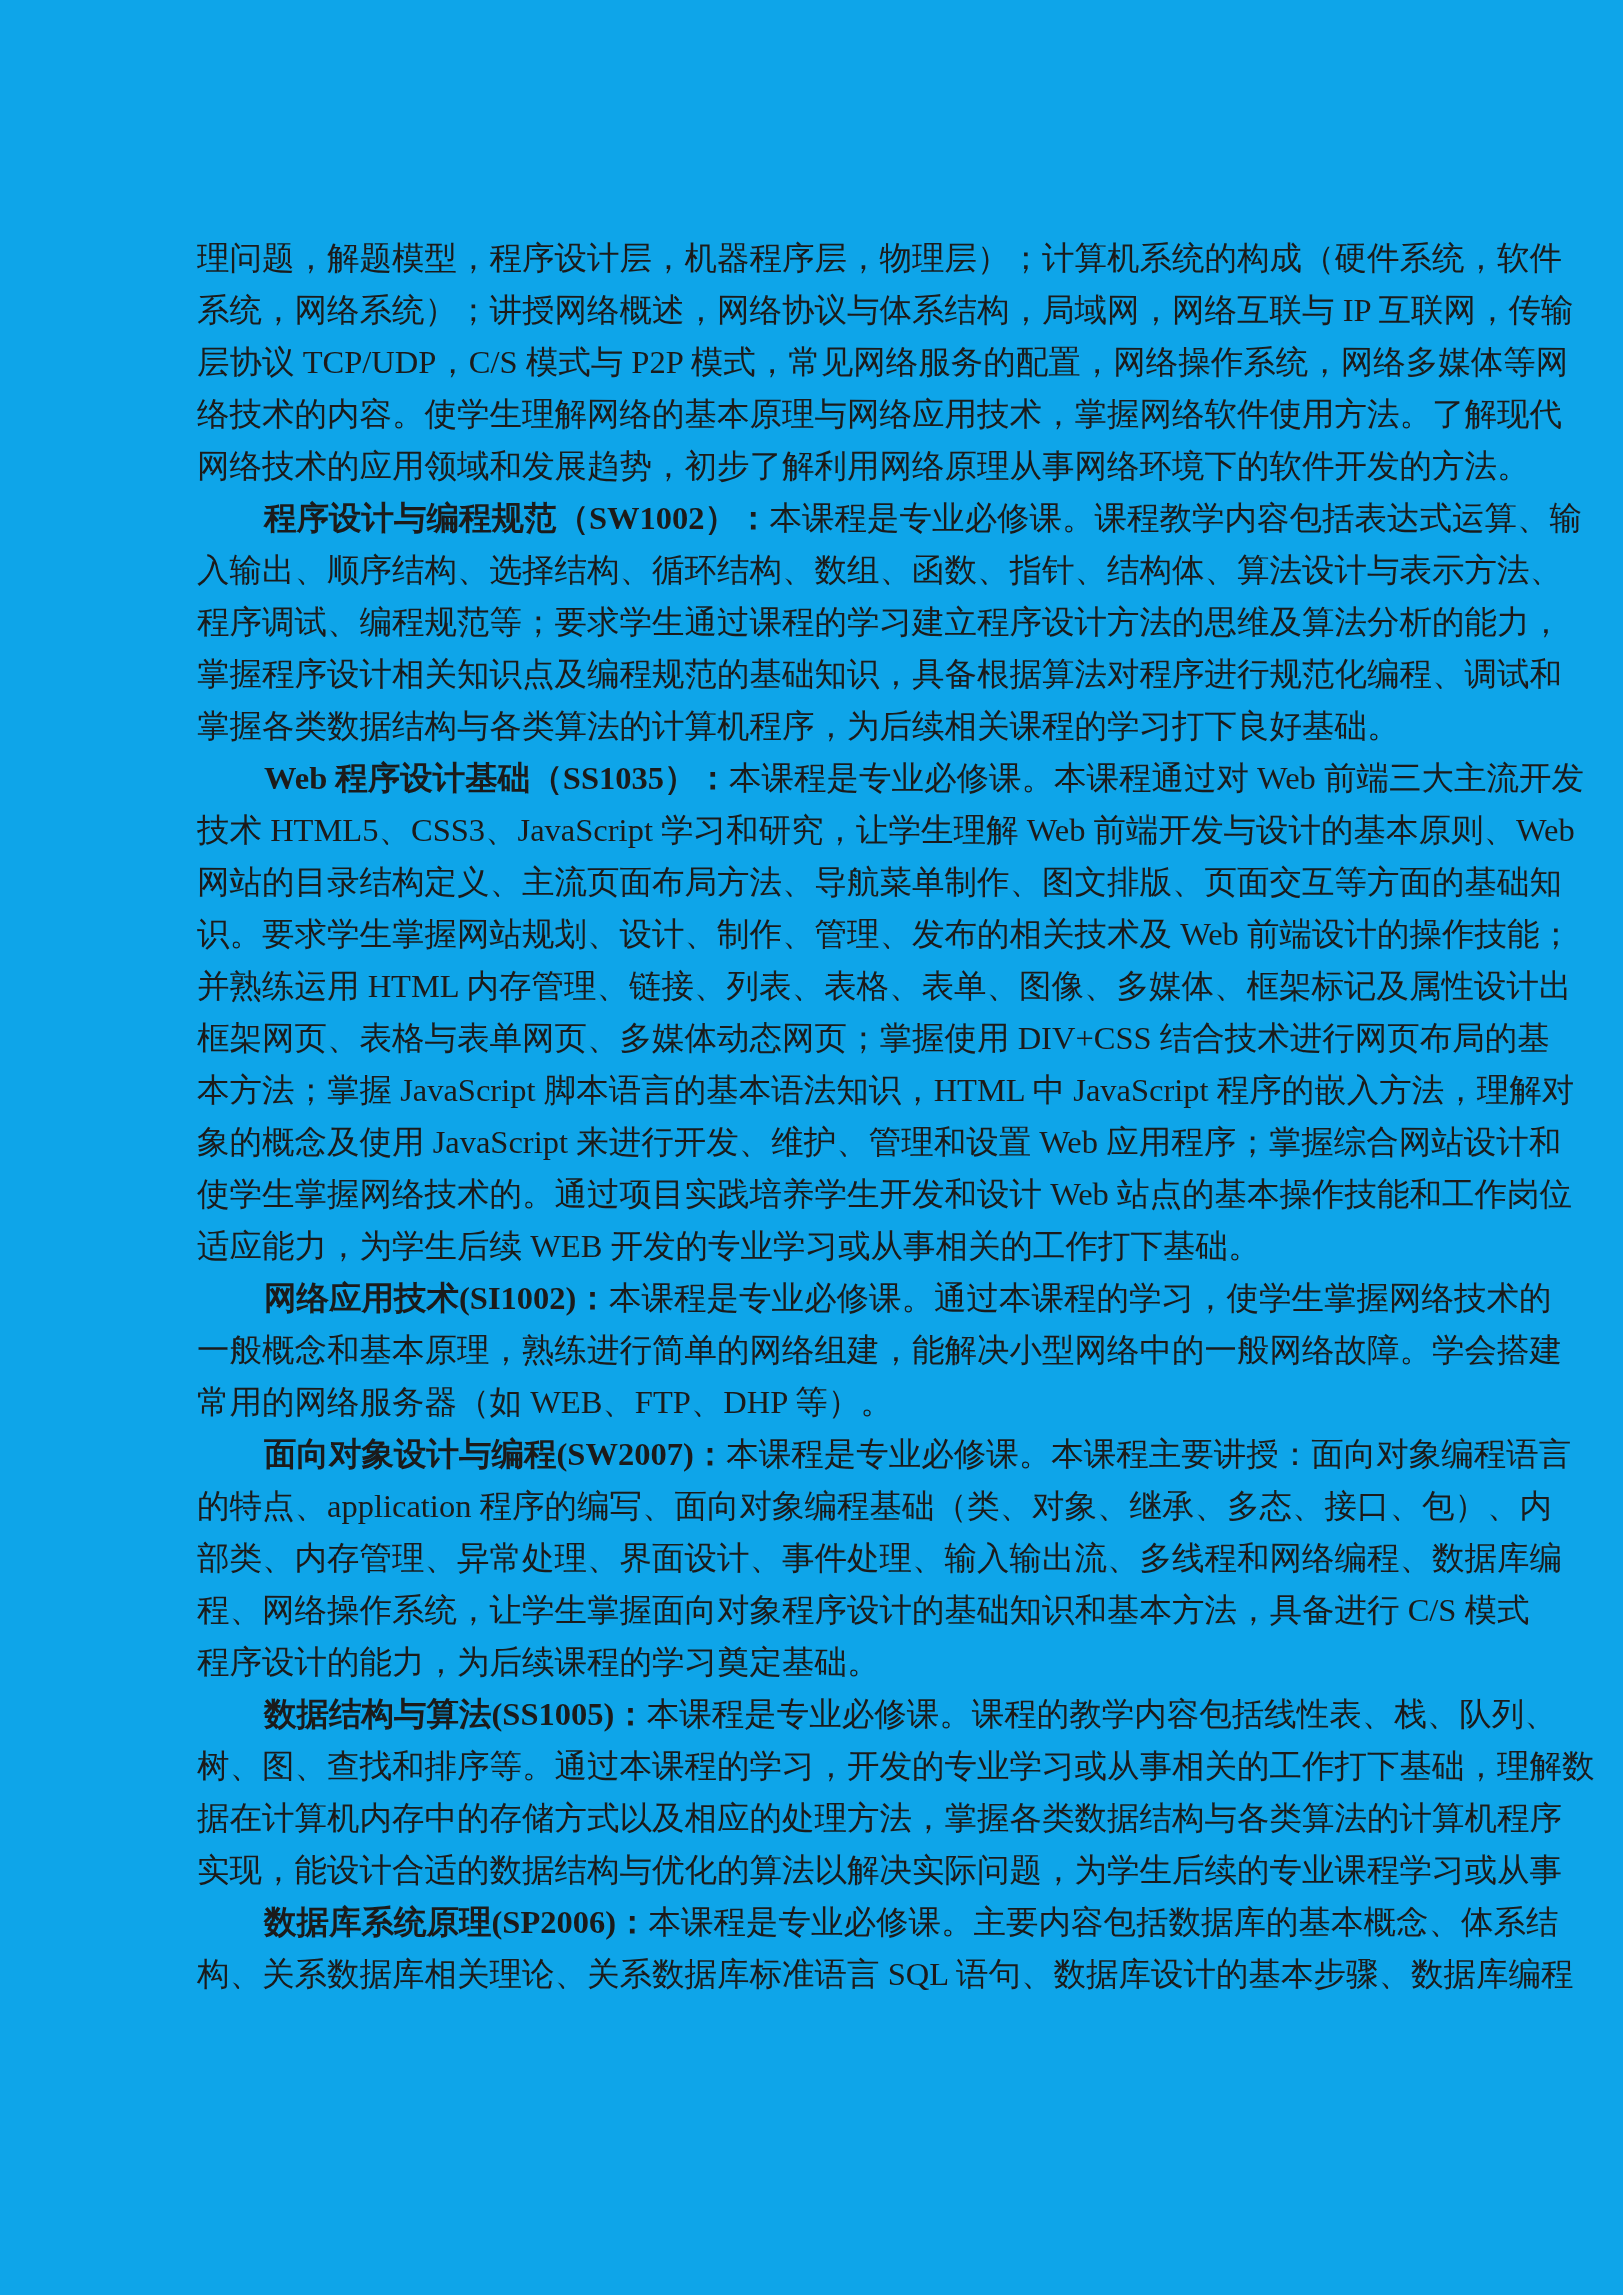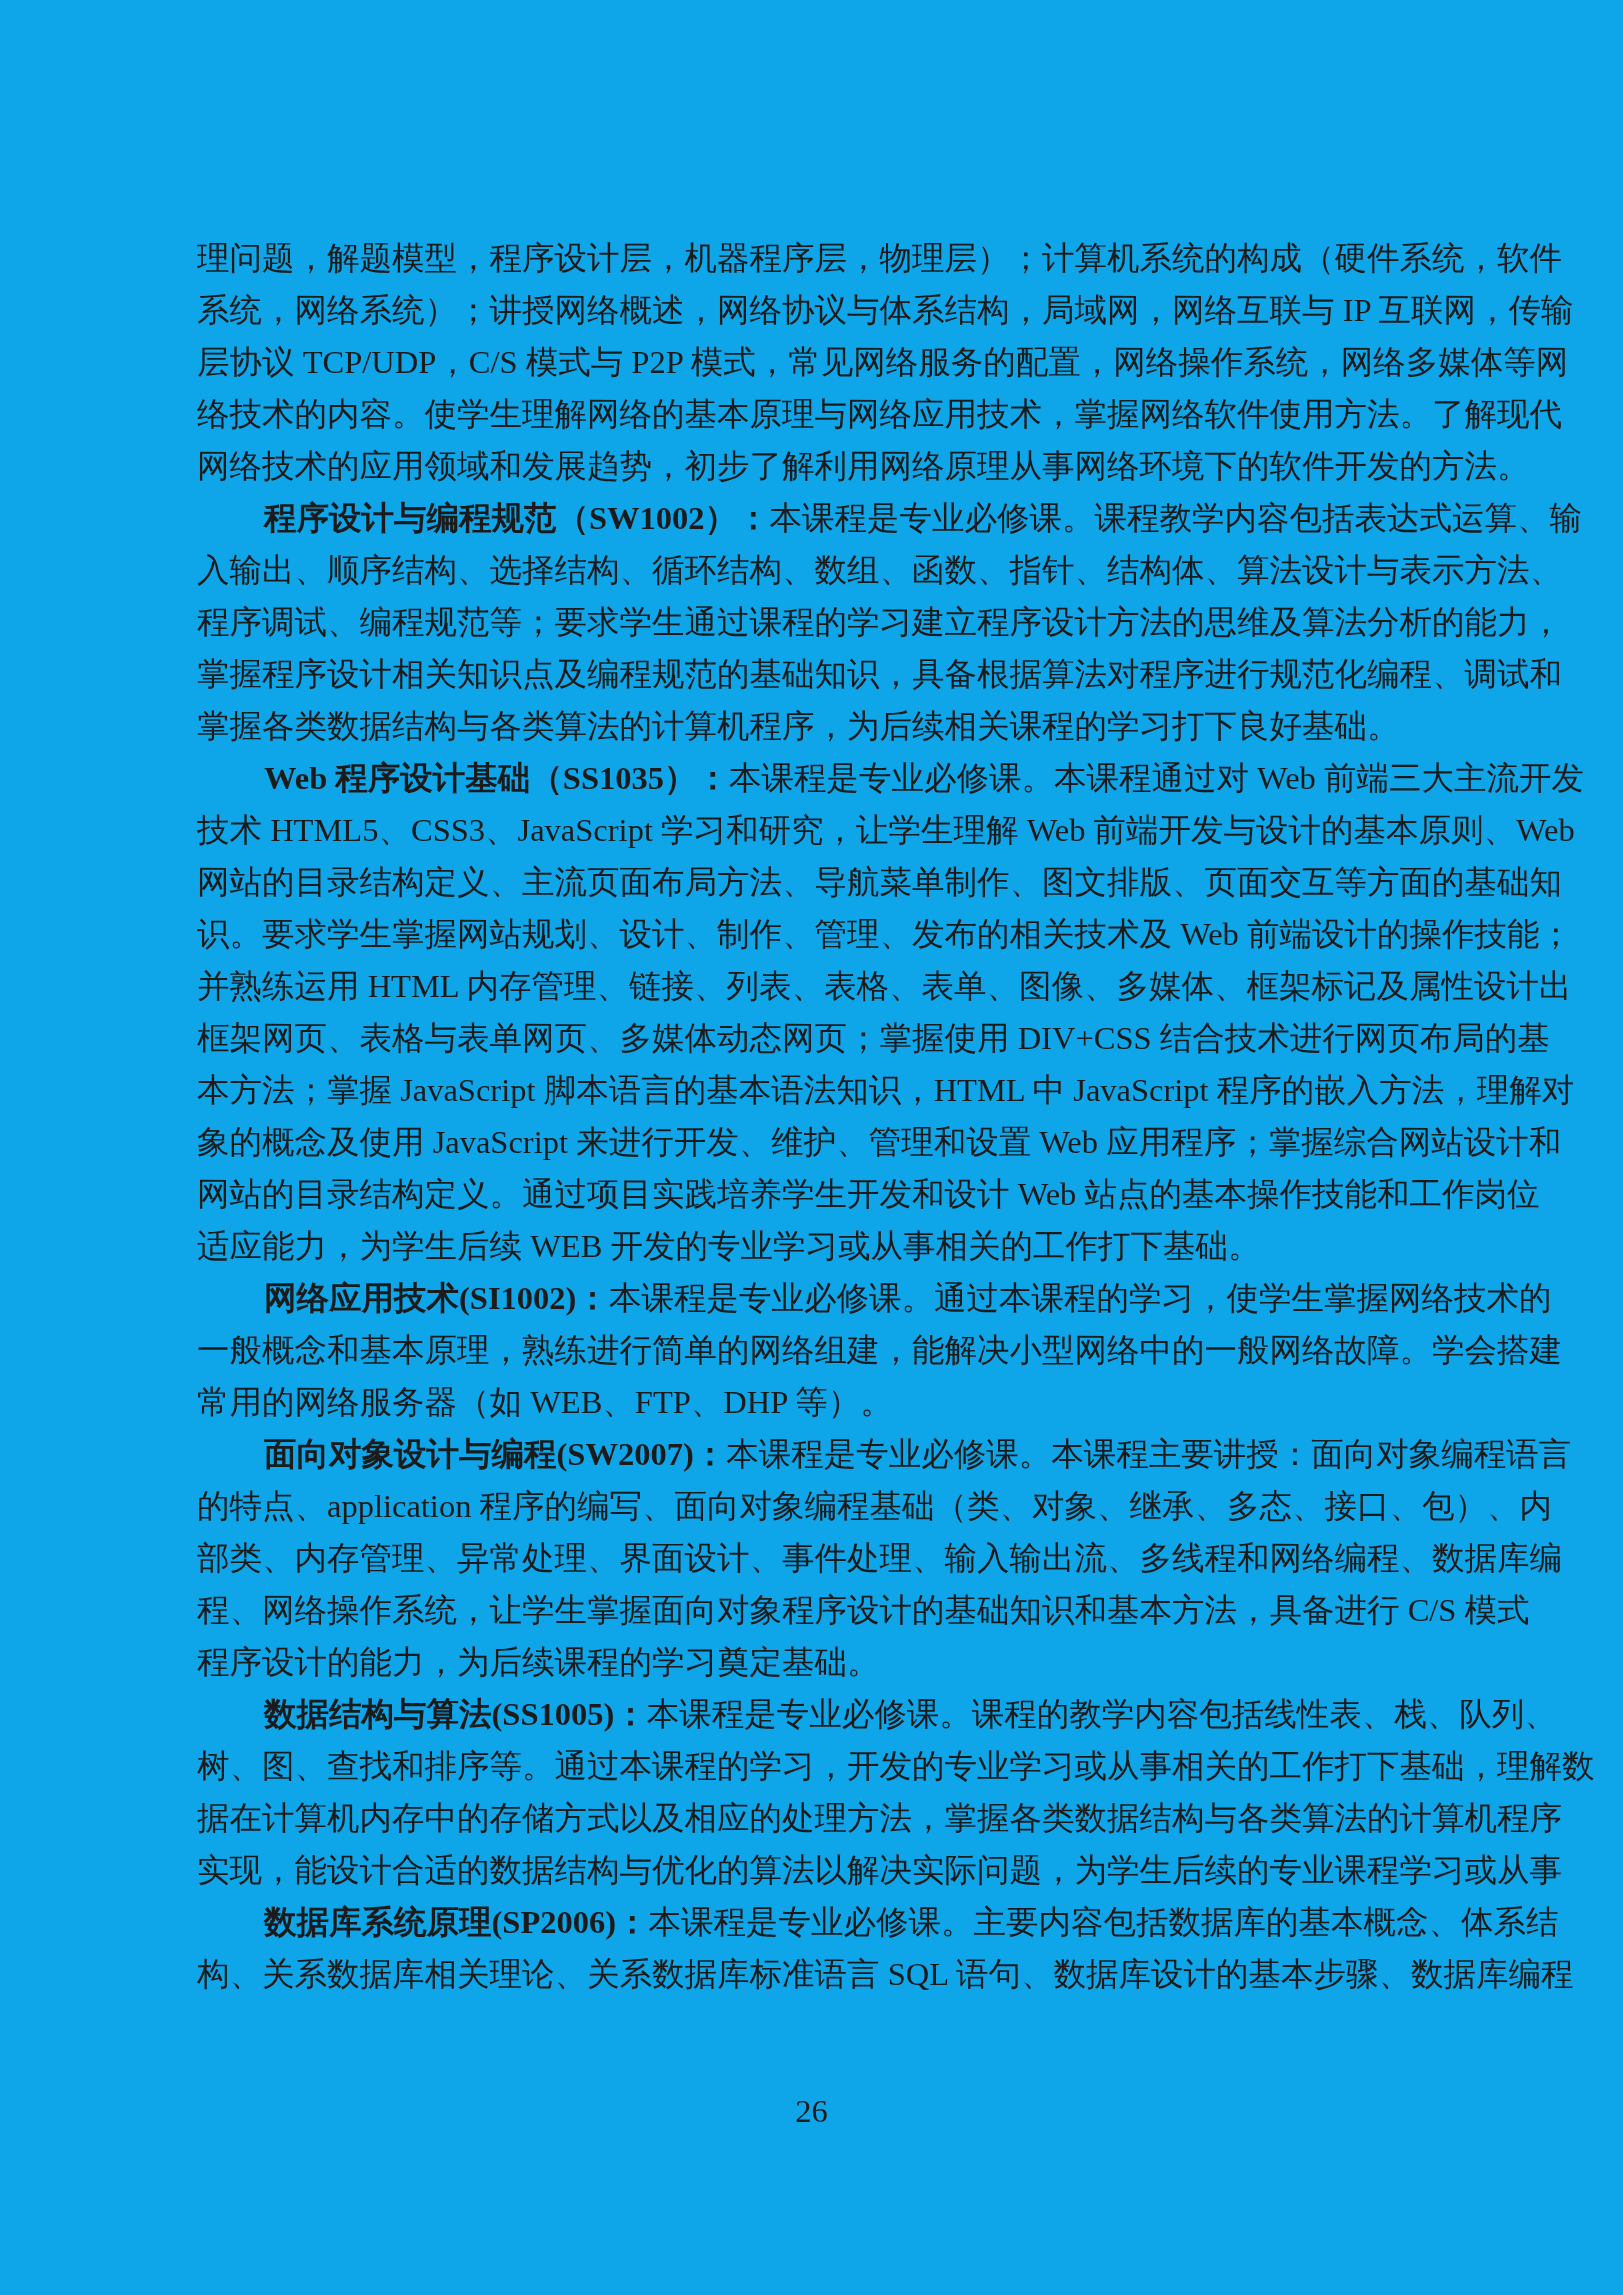--- a/index.html
+++ b/index.html
@@ -66,32 +66,31 @@
       <div class="line"><span>掌握程序设计相关知识点及编程规范的基础知识，具备根据算法对程序进行规范化编程、调试和</span></div>
       <div class="line flush"><span>掌握各类数据结构与各类算法的计算机程序，为后续相关课程的学习打下良好基础。</span></div>
       <div class="line indent"><span class="heading">Web 程序设计基础（SS1035）：</span><span>本课程是专业必修课。本课程通过对 Web 前端三大主流开发</span></div>
       <div class="line"><span>技术 HTML5、CSS3、JavaScript 学习和研究，让学生理解 Web 前端开发与设计的基本原则、Web</span></div>
       <div class="line"><span>网站的目录结构定义、主流页面布局方法、导航菜单制作、图文排版、页面交互等方面的基础知</span></div>
       <div class="line"><span>识。要求学生掌握网站规划、设计、制作、管理、发布的相关技术及 Web 前端设计的操作技能；</span></div>
       <div class="line"><span>并熟练运用 HTML 内存管理、链接、列表、表格、表单、图像、多媒体、框架标记及属性设计出</span></div>
       <div class="line"><span>框架网页、表格与表单网页、多媒体动态网页；掌握使用 DIV+CSS 结合技术进行网页布局的基</span></div>
       <div class="line"><span>本方法；掌握 JavaScript 脚本语言的基本语法知识，HTML 中 JavaScript 程序的嵌入方法，理解对</span></div>
       <div class="line"><span>象的概念及使用 JavaScript 来进行开发、维护、管理和设置 Web 应用程序；掌握综合网站设计和</span></div>
-      <div class="line"><span>网站的目录结构定义。通过项目实践培养学生开发和设计 Web 站点的基本操作技能和工作岗位</span></div>
+      <div class="line"><span>使学生掌握网络技术的。通过项目实践培养学生开发和设计 Web 站点的基本操作技能和工作岗位</span></div>
       <div class="line flush"><span>适应能力，为学生后续 WEB 开发的专业学习或从事相关的工作打下基础。</span></div>
       <div class="line indent"><span class="heading">网络应用技术(SI1002)：</span><span>本课程是专业必修课。通过本课程的学习，使学生掌握网络技术的</span></div>
       <div class="line"><span>一般概念和基本原理，熟练进行简单的网络组建，能解决小型网络中的一般网络故障。学会搭建</span></div>
       <div class="line flush"><span>常用的网络服务器（如 WEB、FTP、DHP 等）。</span></div>
       <div class="line indent"><span class="heading">面向对象设计与编程(SW2007)：</span><span>本课程是专业必修课。本课程主要讲授：面向对象编程语言</span></div>
       <div class="line"><span>的特点、application 程序的编写、面向对象编程基础（类、对象、继承、多态、接口、包）、内</span></div>
       <div class="line"><span>部类、内存管理、异常处理、界面设计、事件处理、输入输出流、多线程和网络编程、数据库编</span></div>
       <div class="line"><span>程、网络操作系统，让学生掌握面向对象程序设计的基础知识和基本方法，具备进行 C/S 模式</span></div>
       <div class="line flush"><span>程序设计的能力，为后续课程的学习奠定基础。</span></div>
       <div class="line indent"><span class="heading">数据结构与算法(SS1005)：</span><span>本课程是专业必修课。课程的教学内容包括线性表、栈、队列、</span></div>
       <div class="line"><span>树、图、查找和排序等。通过本课程的学习，开发的专业学习或从事相关的工作打下基础，理解数</span></div>
       <div class="line"><span>据在计算机内存中的存储方式以及相应的处理方法，掌握各类数据结构与各类算法的计算机程序</span></div>
       <div class="line"><span>实现，能设计合适的数据结构与优化的算法以解决实际问题，为学生后续的专业课程学习或从事</span></div>
       <div class="line indent"><span class="heading">数据库系统原理(SP2006)：</span><span>本课程是专业必修课。主要内容包括数据库的基本概念、体系结</span></div>
       <div class="line"><span>构、关系数据库相关理论、关系数据库标准语言 SQL 语句、数据库设计的基本步骤、数据库编程</span></div>
     </div>
-  <div class="footer">26</div>
 </div>
 
 
 </body></html>

